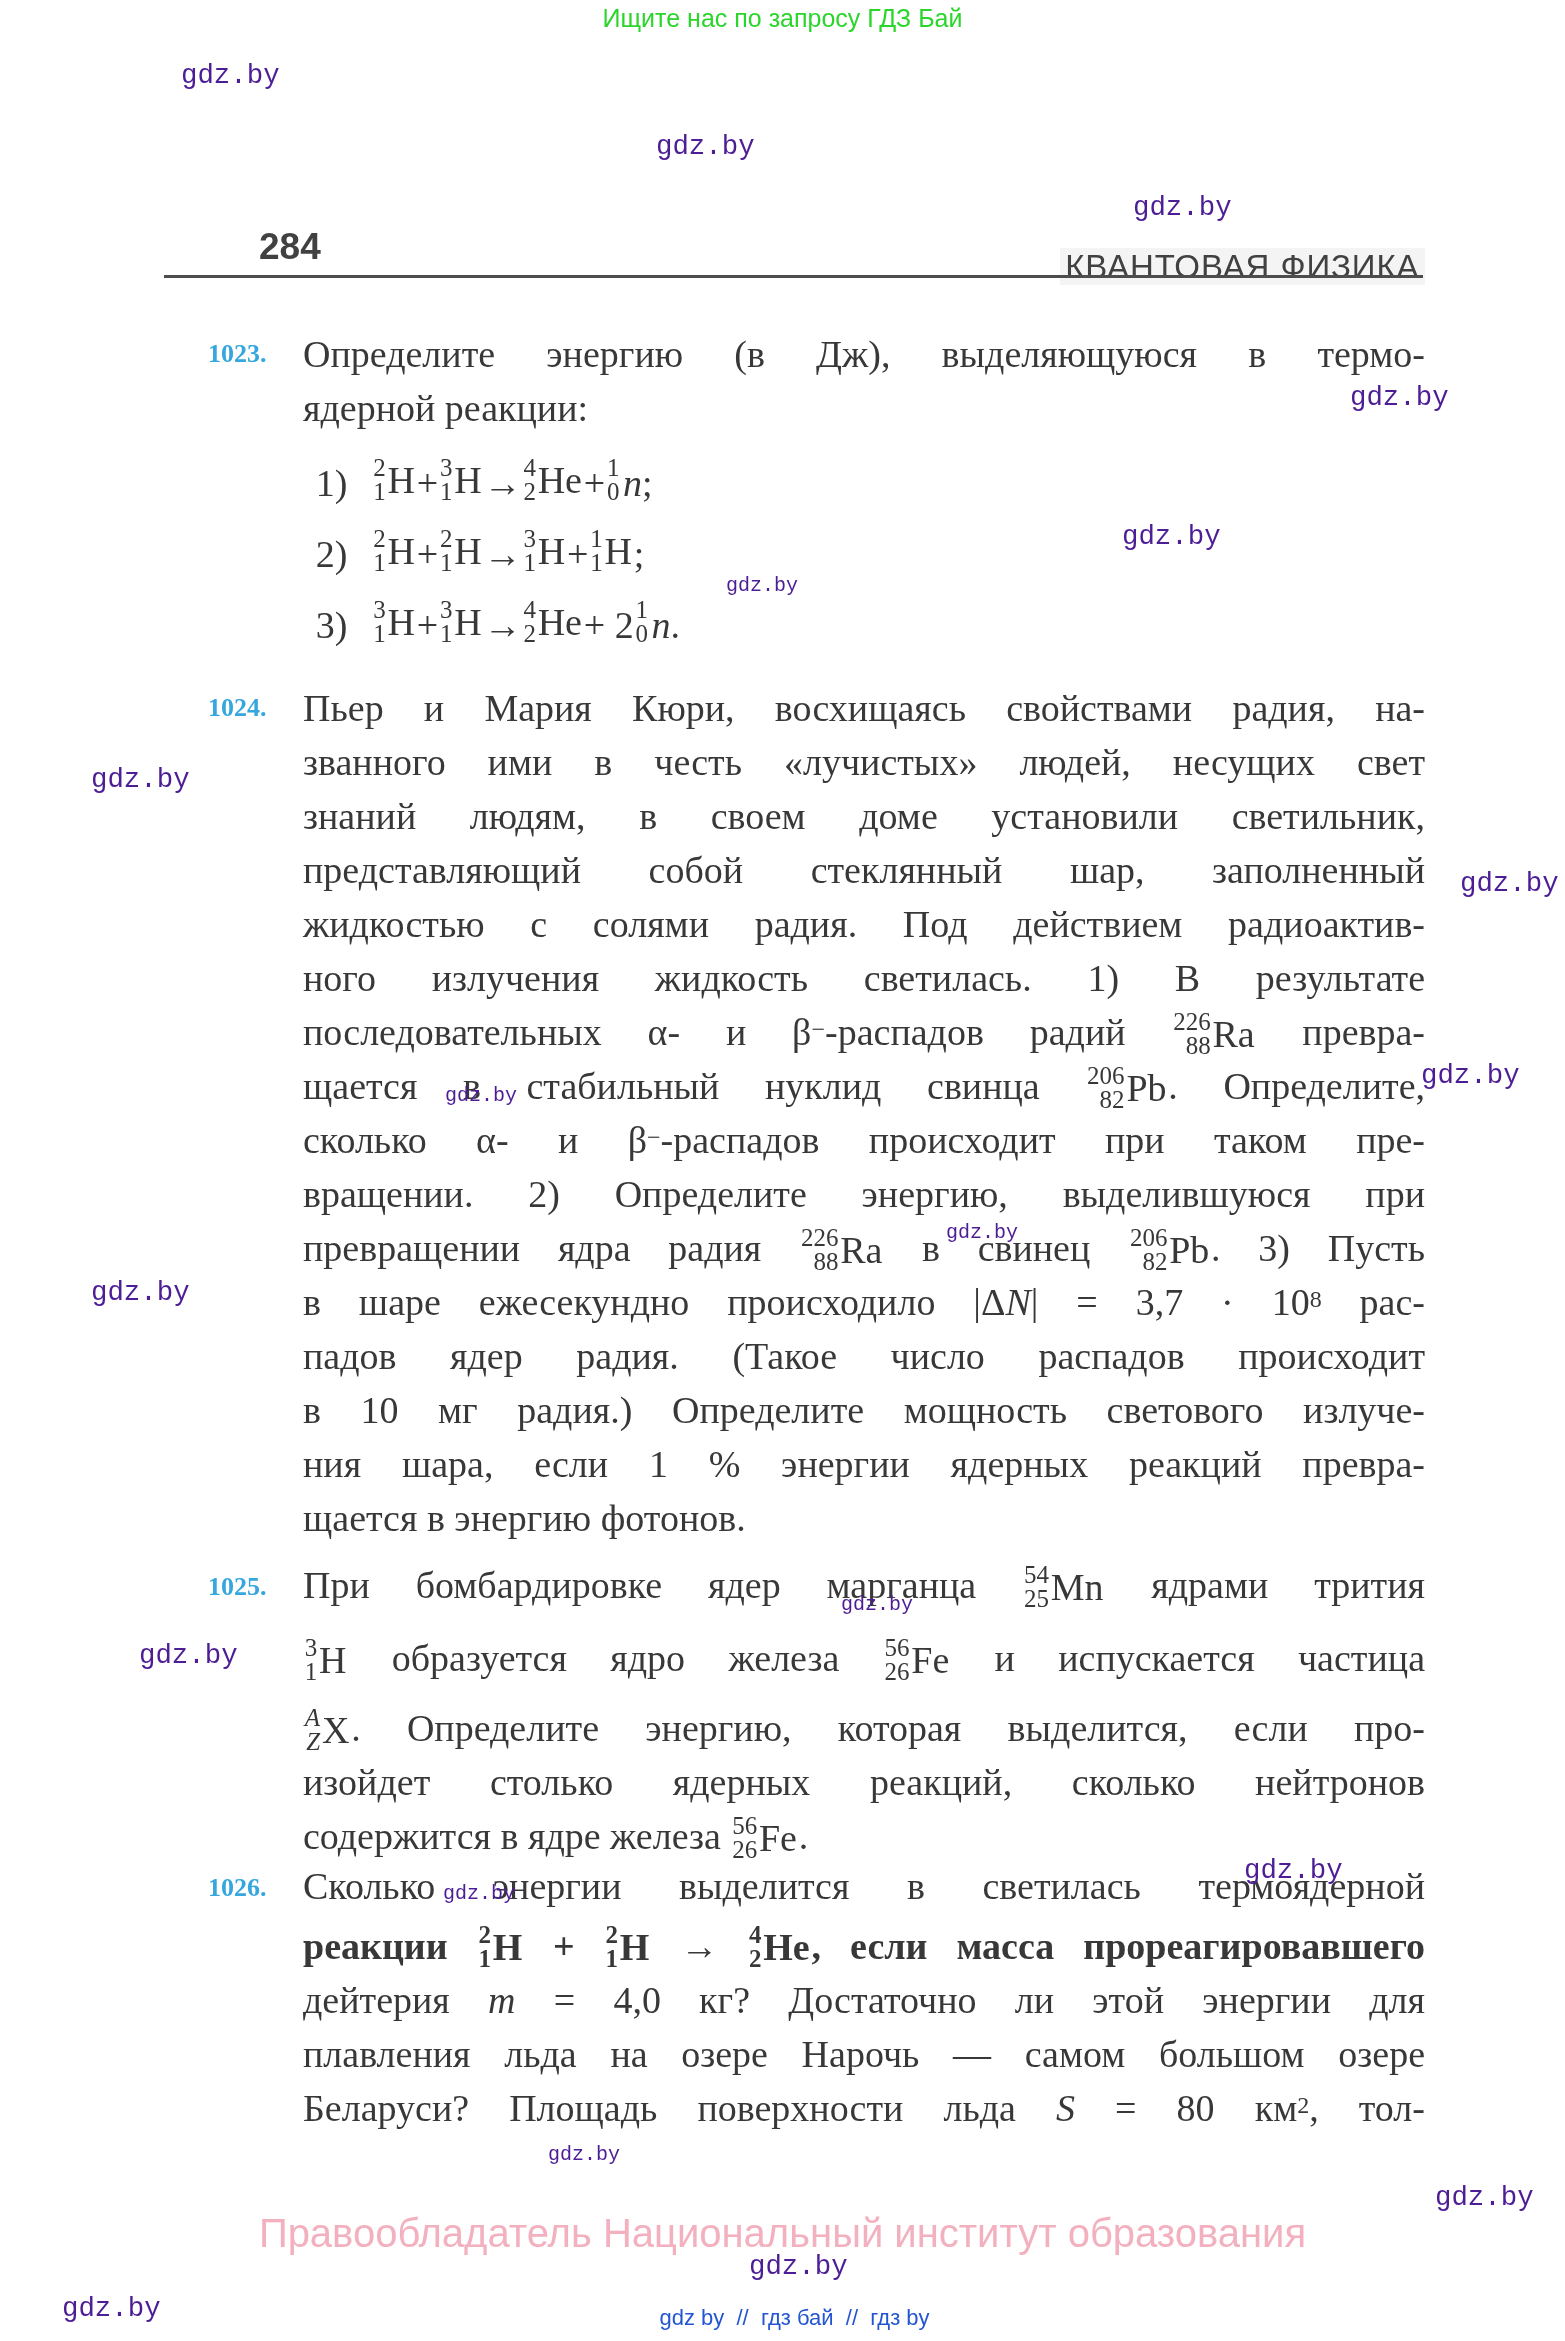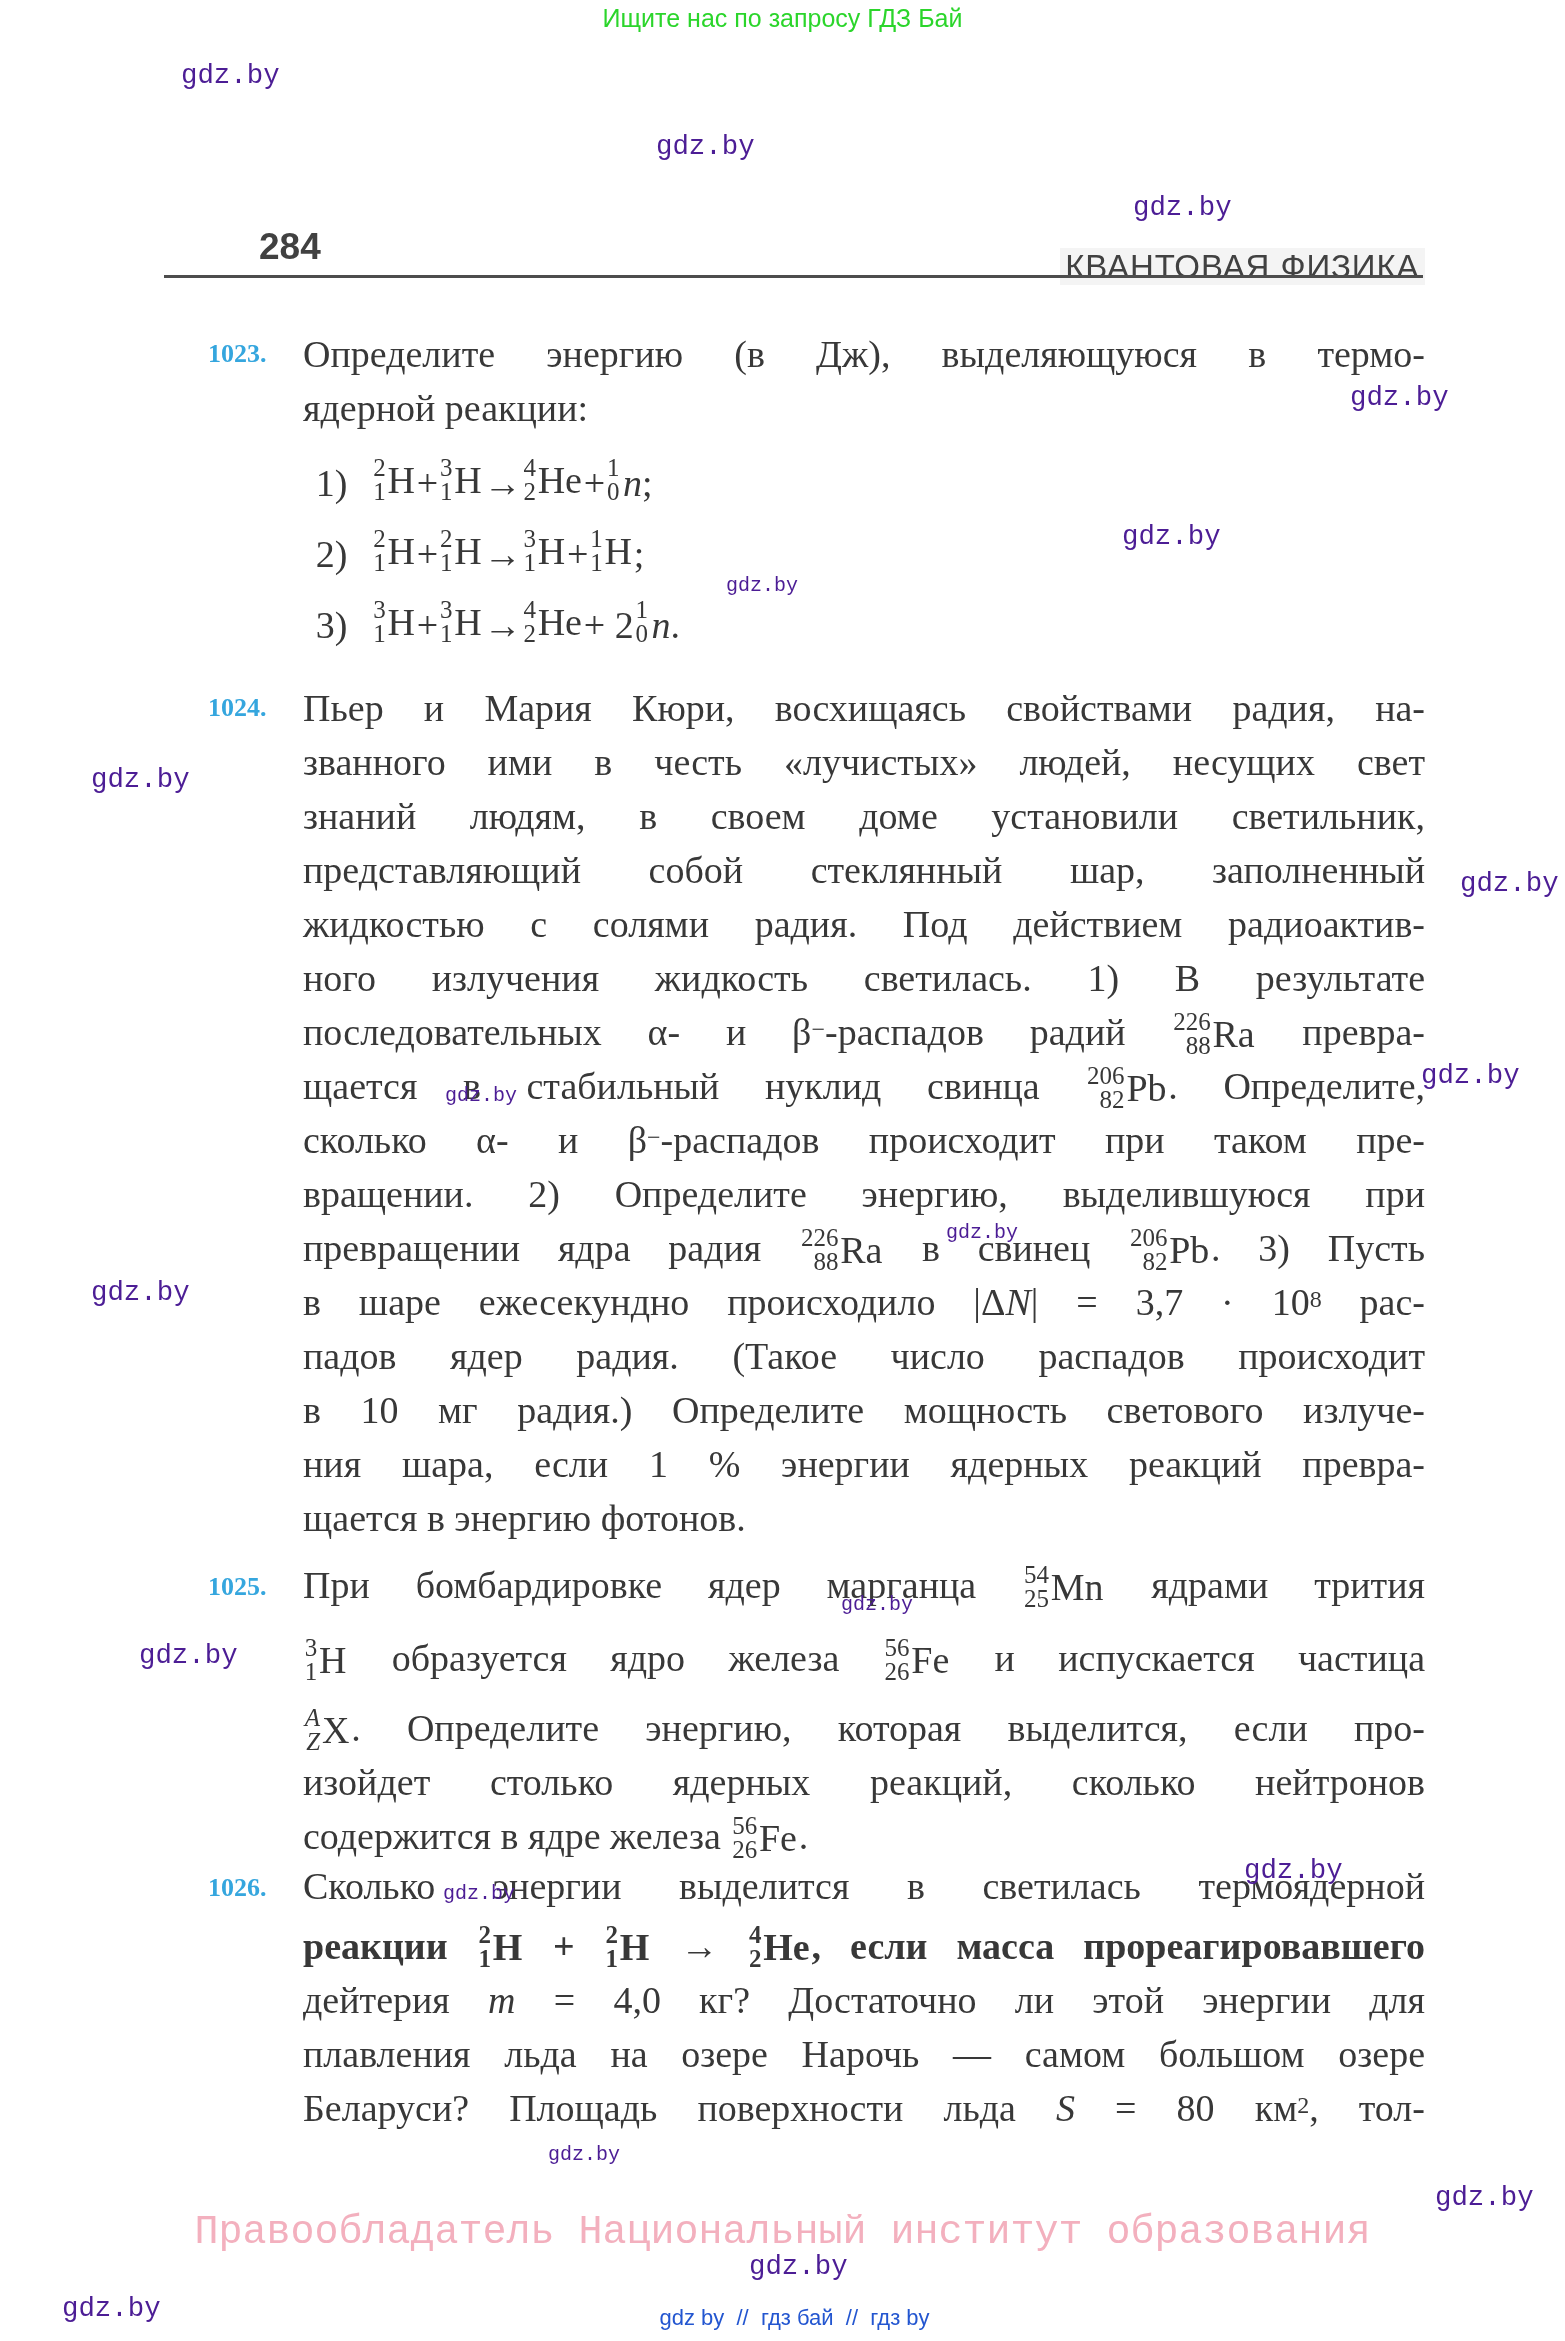--- a/index.html
+++ b/index.html
@@ -50,21 +50,21 @@
   #p1025 .lines>:nth-child(3){margin-top:16.4px;}
   #p1026 .lines>:nth-child(2){margin-top:5.5px;font-weight:bold;}
   sup{font-size:24px;line-height:0;vertical-align:8.2px;}
   i{font-style:italic;}
   .nuc{display:inline-flex;align-items:center;vertical-align:middle;position:relative;top:-2.7px;margin:0 1.8px;}
   .nuc .stack{display:inline-flex;flex-direction:column;align-items:flex-end;font-size:25px;line-height:24px;margin-right:1.8px;}
   .nuc .sym{font-size:38px;line-height:38px;}
   .nuc .it{font-style:italic;}
   .copyright{
     position:absolute;top:2211px;left:0;width:100%;text-align:center;
-    font-family:Liberation Mono, monospace;font-size:40px;line-height:44px;
+    font-family:Liberation Sans, sans-serif;font-size:40px;line-height:44px;
     color:var(--pink,#F3B0BE);
   }
   .footerlinks{
     position:absolute;top:2304px;left:0;width:100%;text-align:center;
     font-family:"Liberation Sans",sans-serif;font-size:22px;line-height:27.4px;
     color:var(--blue,#2356D0);white-space:pre;margin-left:12px;
   }
 </style>
 </head>
 <body style="--accent: #35A6DE; --green: #2BD52B; --pink: #F3B0BE; --blue: #2356D0; --text: #383838;">

